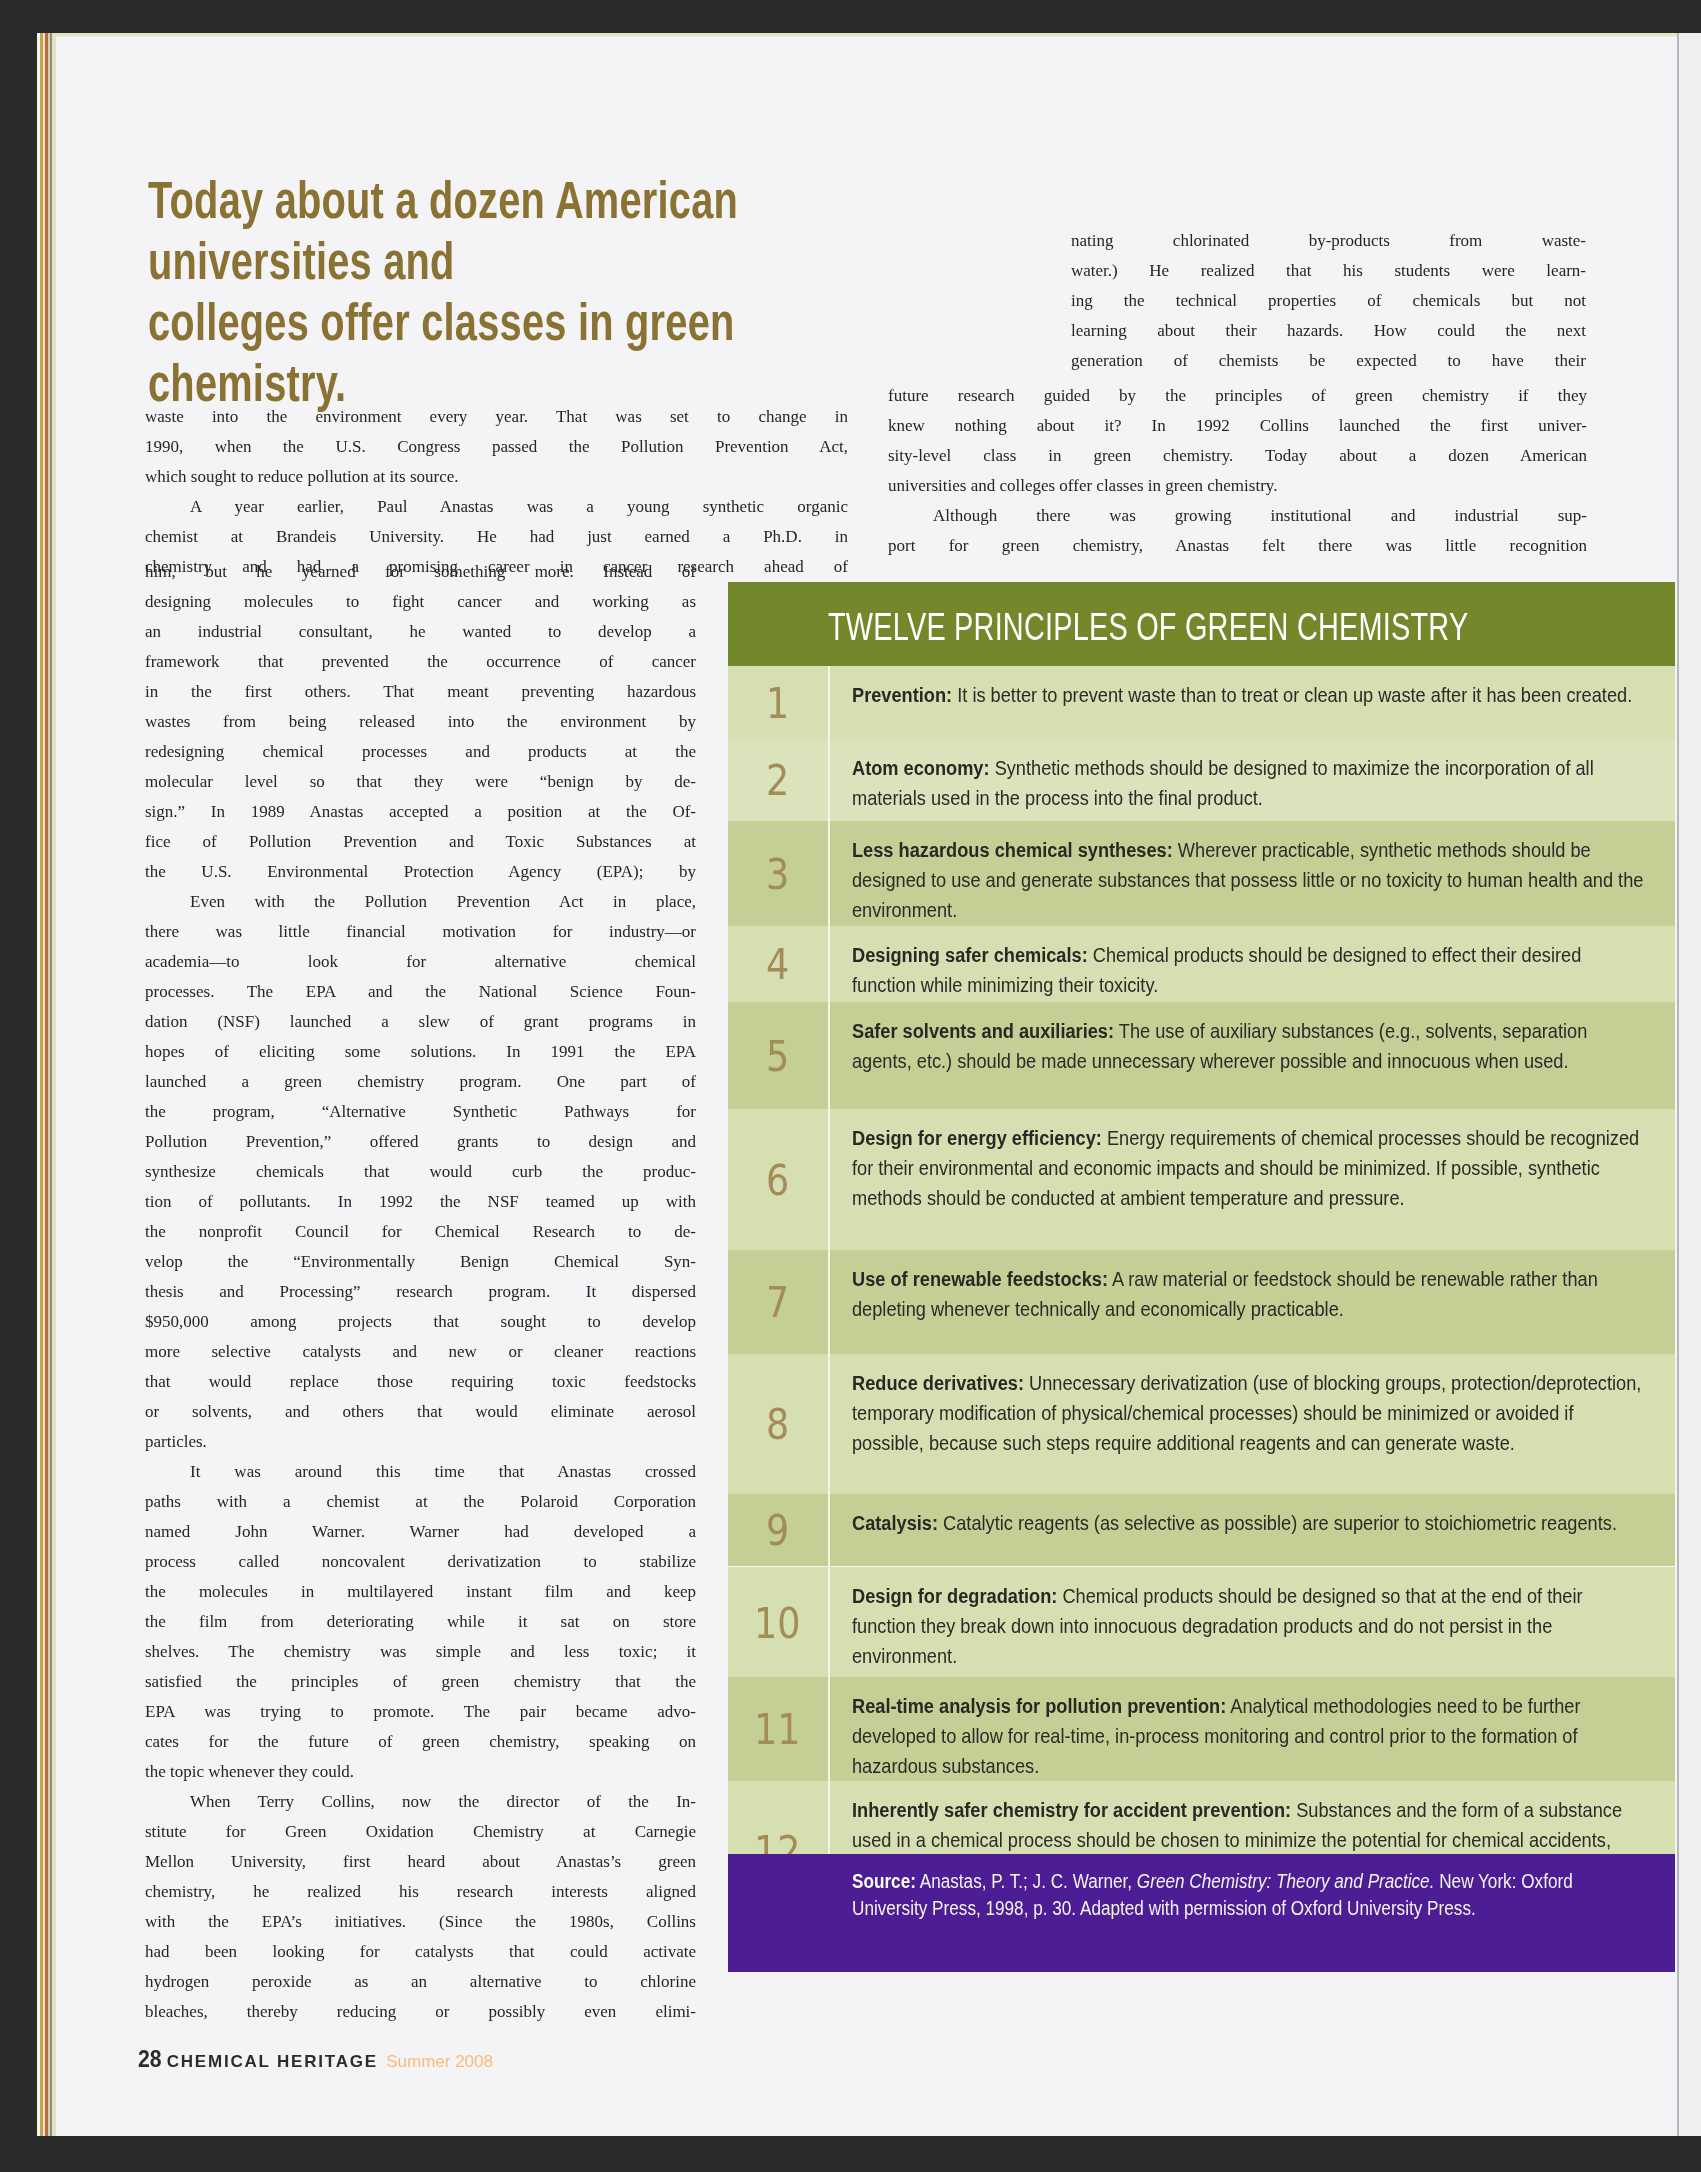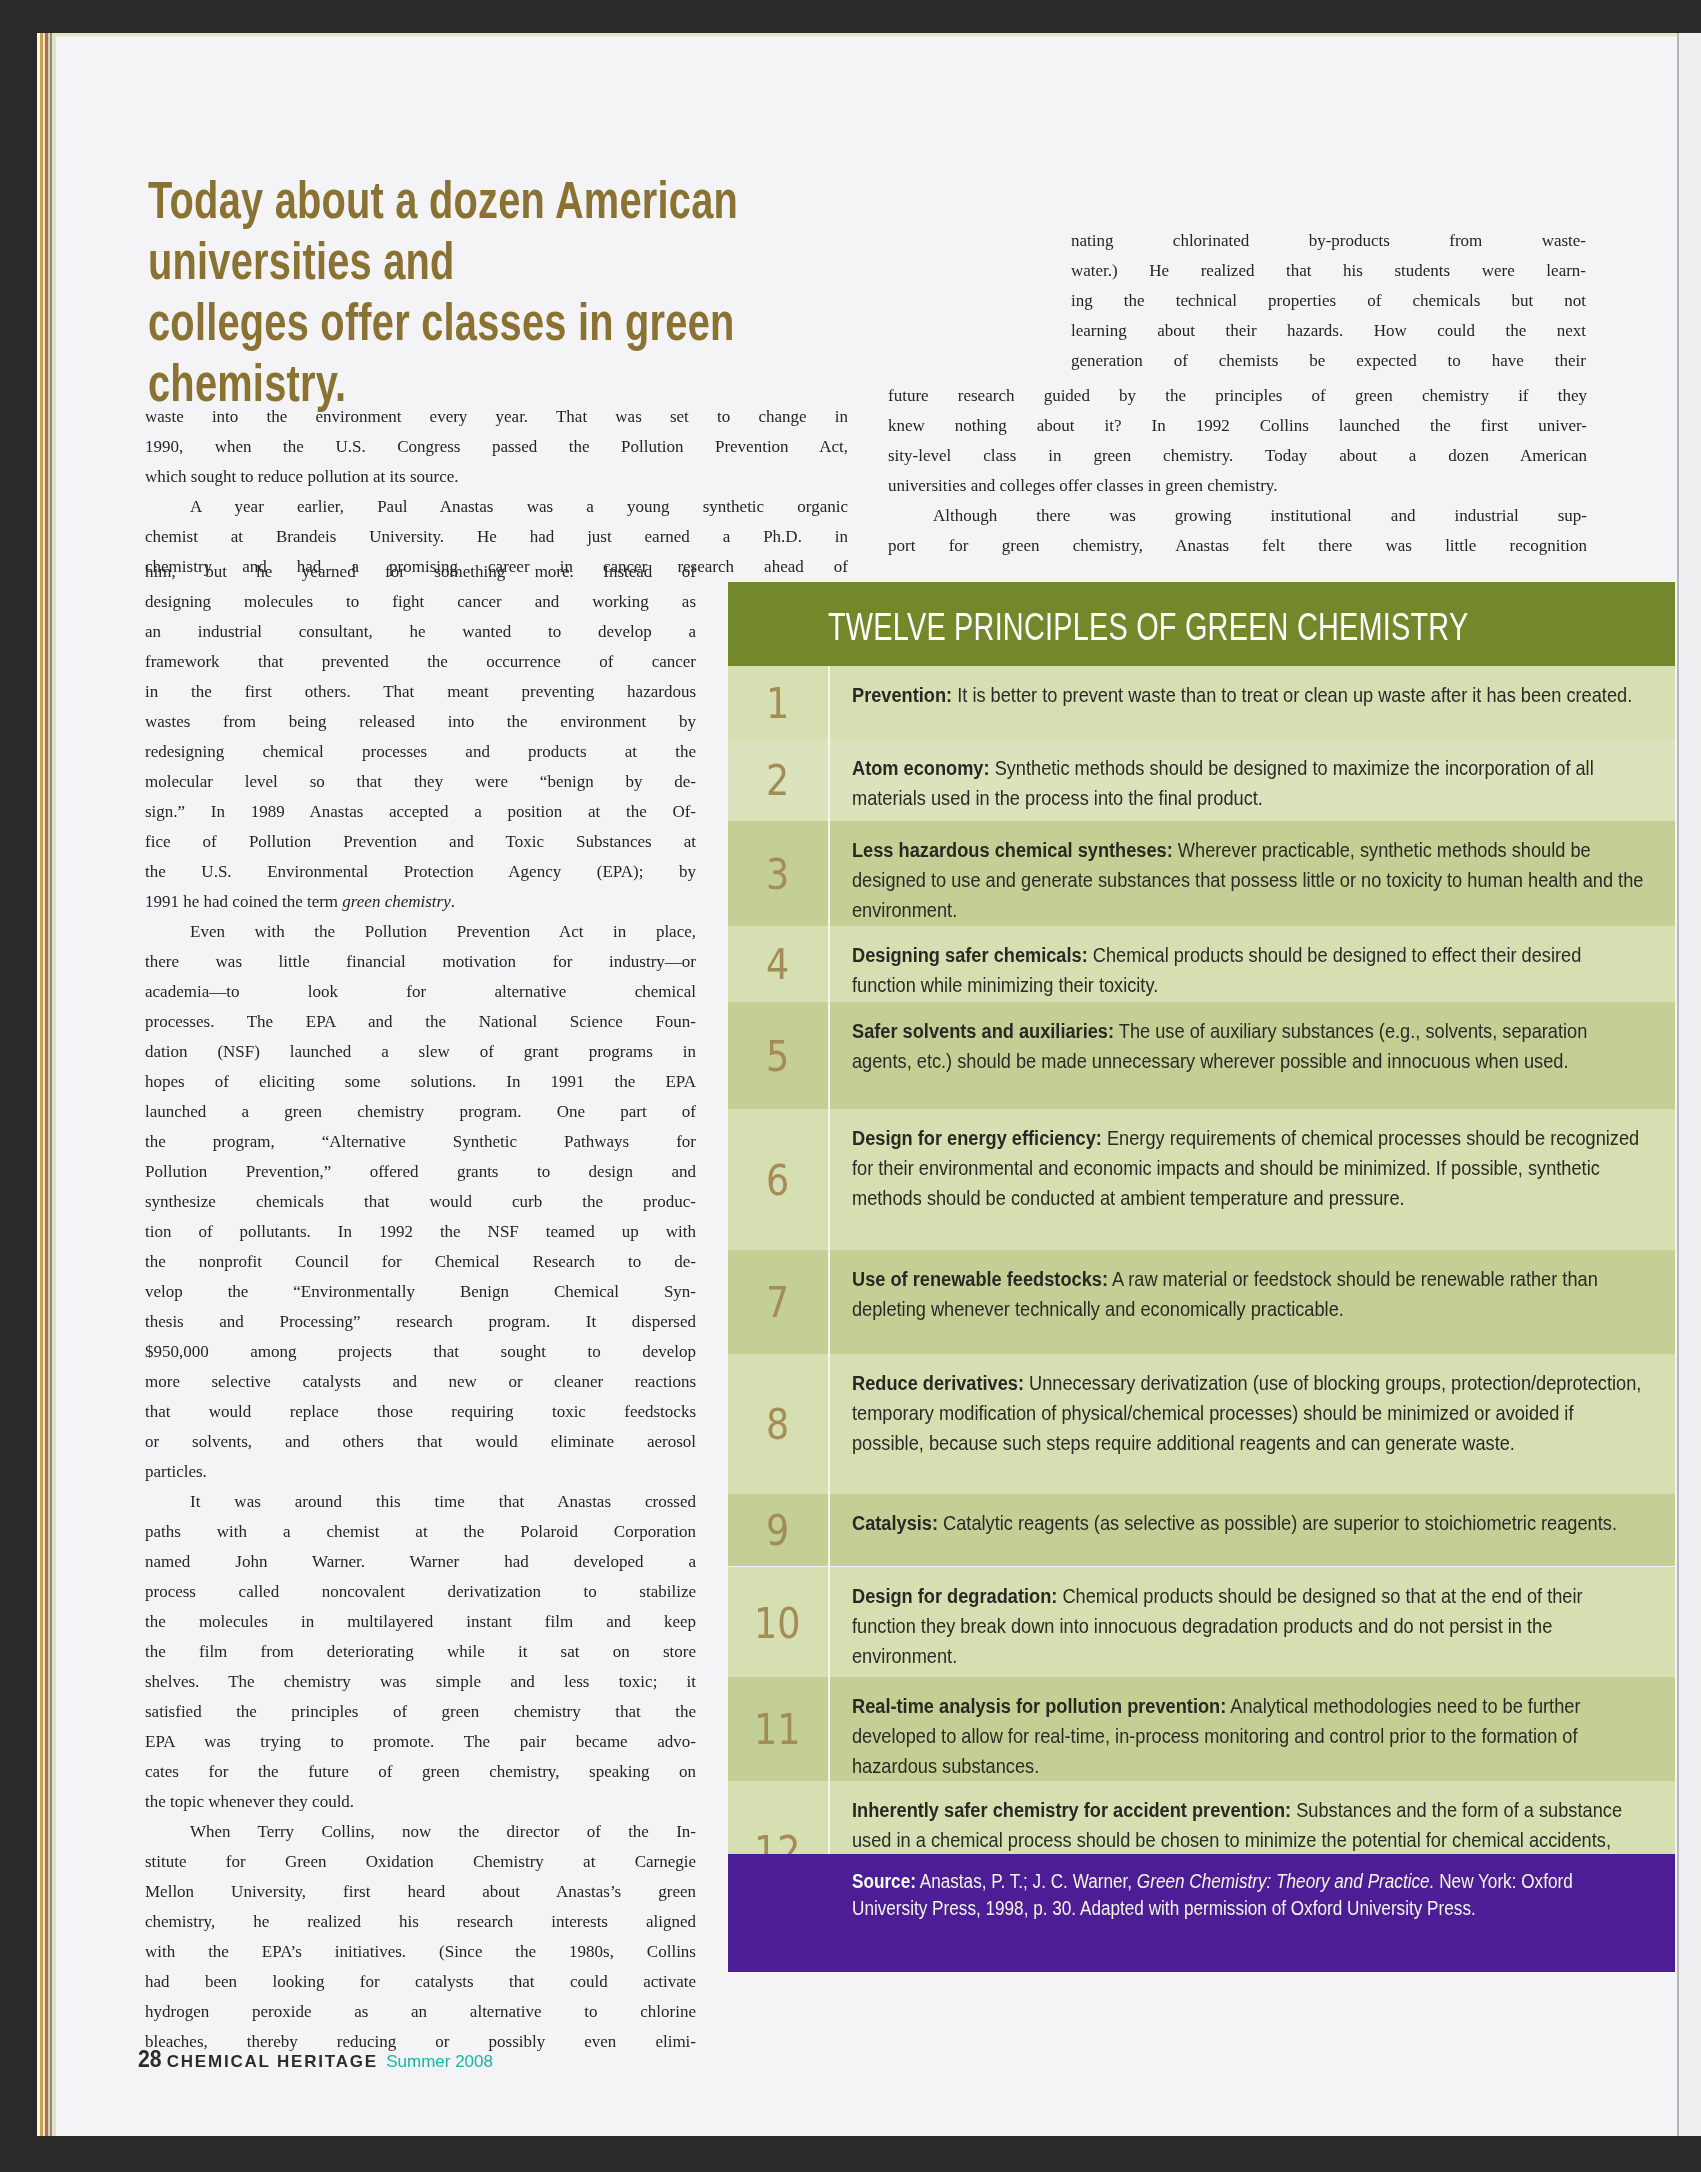--- a/index.html
+++ b/index.html
@@ -101,21 +101,21 @@
   }
   .folio {
     font-family:"Liberation Sans", sans-serif; font-weight:bold; font-size:23.6px; color:#2d2b2d;
     display:inline-block; transform:scaleX(0.9); transform-origin:left center;
   }
   .mag-name {
     font-family:"Liberation Sans", sans-serif; font-size:17px; letter-spacing:1.8px; color:#2d2b2d;
     font-weight:bold;
   }
   .issue {
-    font-family:"Liberation Sans", sans-serif; font-size:17px; color:#14b8a6; margin-left:5.9px;
+    font-family:"Liberation Sans", sans-serif; font-size:17px; color:#fdba74; margin-left:5.9px;
   }
 </style>
 </head>
 <body>
 
 <div class="page"></div>
 <div class="spine"></div>
 <div class="right-edge"></div>
 
 <h1 class="pull-quote">
@@ -137,21 +137,20 @@
   <span class="line">designing molecules to fight cancer and working as</span>
   <span class="line">an industrial consultant, he wanted to develop a</span>
   <span class="line">framework that prevented the occurrence of cancer</span>
   <span class="line">in the first others. That meant preventing hazardous</span>
   <span class="line">wastes from being released into the environment by</span>
   <span class="line">redesigning chemical processes and products at the</span>
   <span class="line">molecular level so that they were “benign by de-</span>
   <span class="line">sign.” In 1989 Anastas accepted a position at the Of-</span>
   <span class="line">fice of Pollution Prevention and Toxic Substances at</span>
   <span class="line">the U.S. Environmental Protection Agency (EPA); by</span>
-  <span class="line last"><span>1991 he had coined the term </span><em>green chemistry</em><span>.</span></span>
   <span class="line" style="padding-left:45px">Even with the Pollution Prevention Act in place,</span>
   <span class="line">there was little financial motivation for industry—or</span>
   <span class="line">academia—to look for alternative chemical</span>
   <span class="line">processes. The EPA and the National Science Foun-</span>
   <span class="line">dation (NSF) launched a slew of grant programs in</span>
   <span class="line">hopes of eliciting some solutions. In 1991 the EPA</span>
   <span class="line">launched a green chemistry program. One part of</span>
   <span class="line">the program, “Alternative Synthetic Pathways for</span>
   <span class="line">Pollution Prevention,” offered grants to design and</span>
   <span class="line">synthesize chemicals that would curb the produc-</span>

